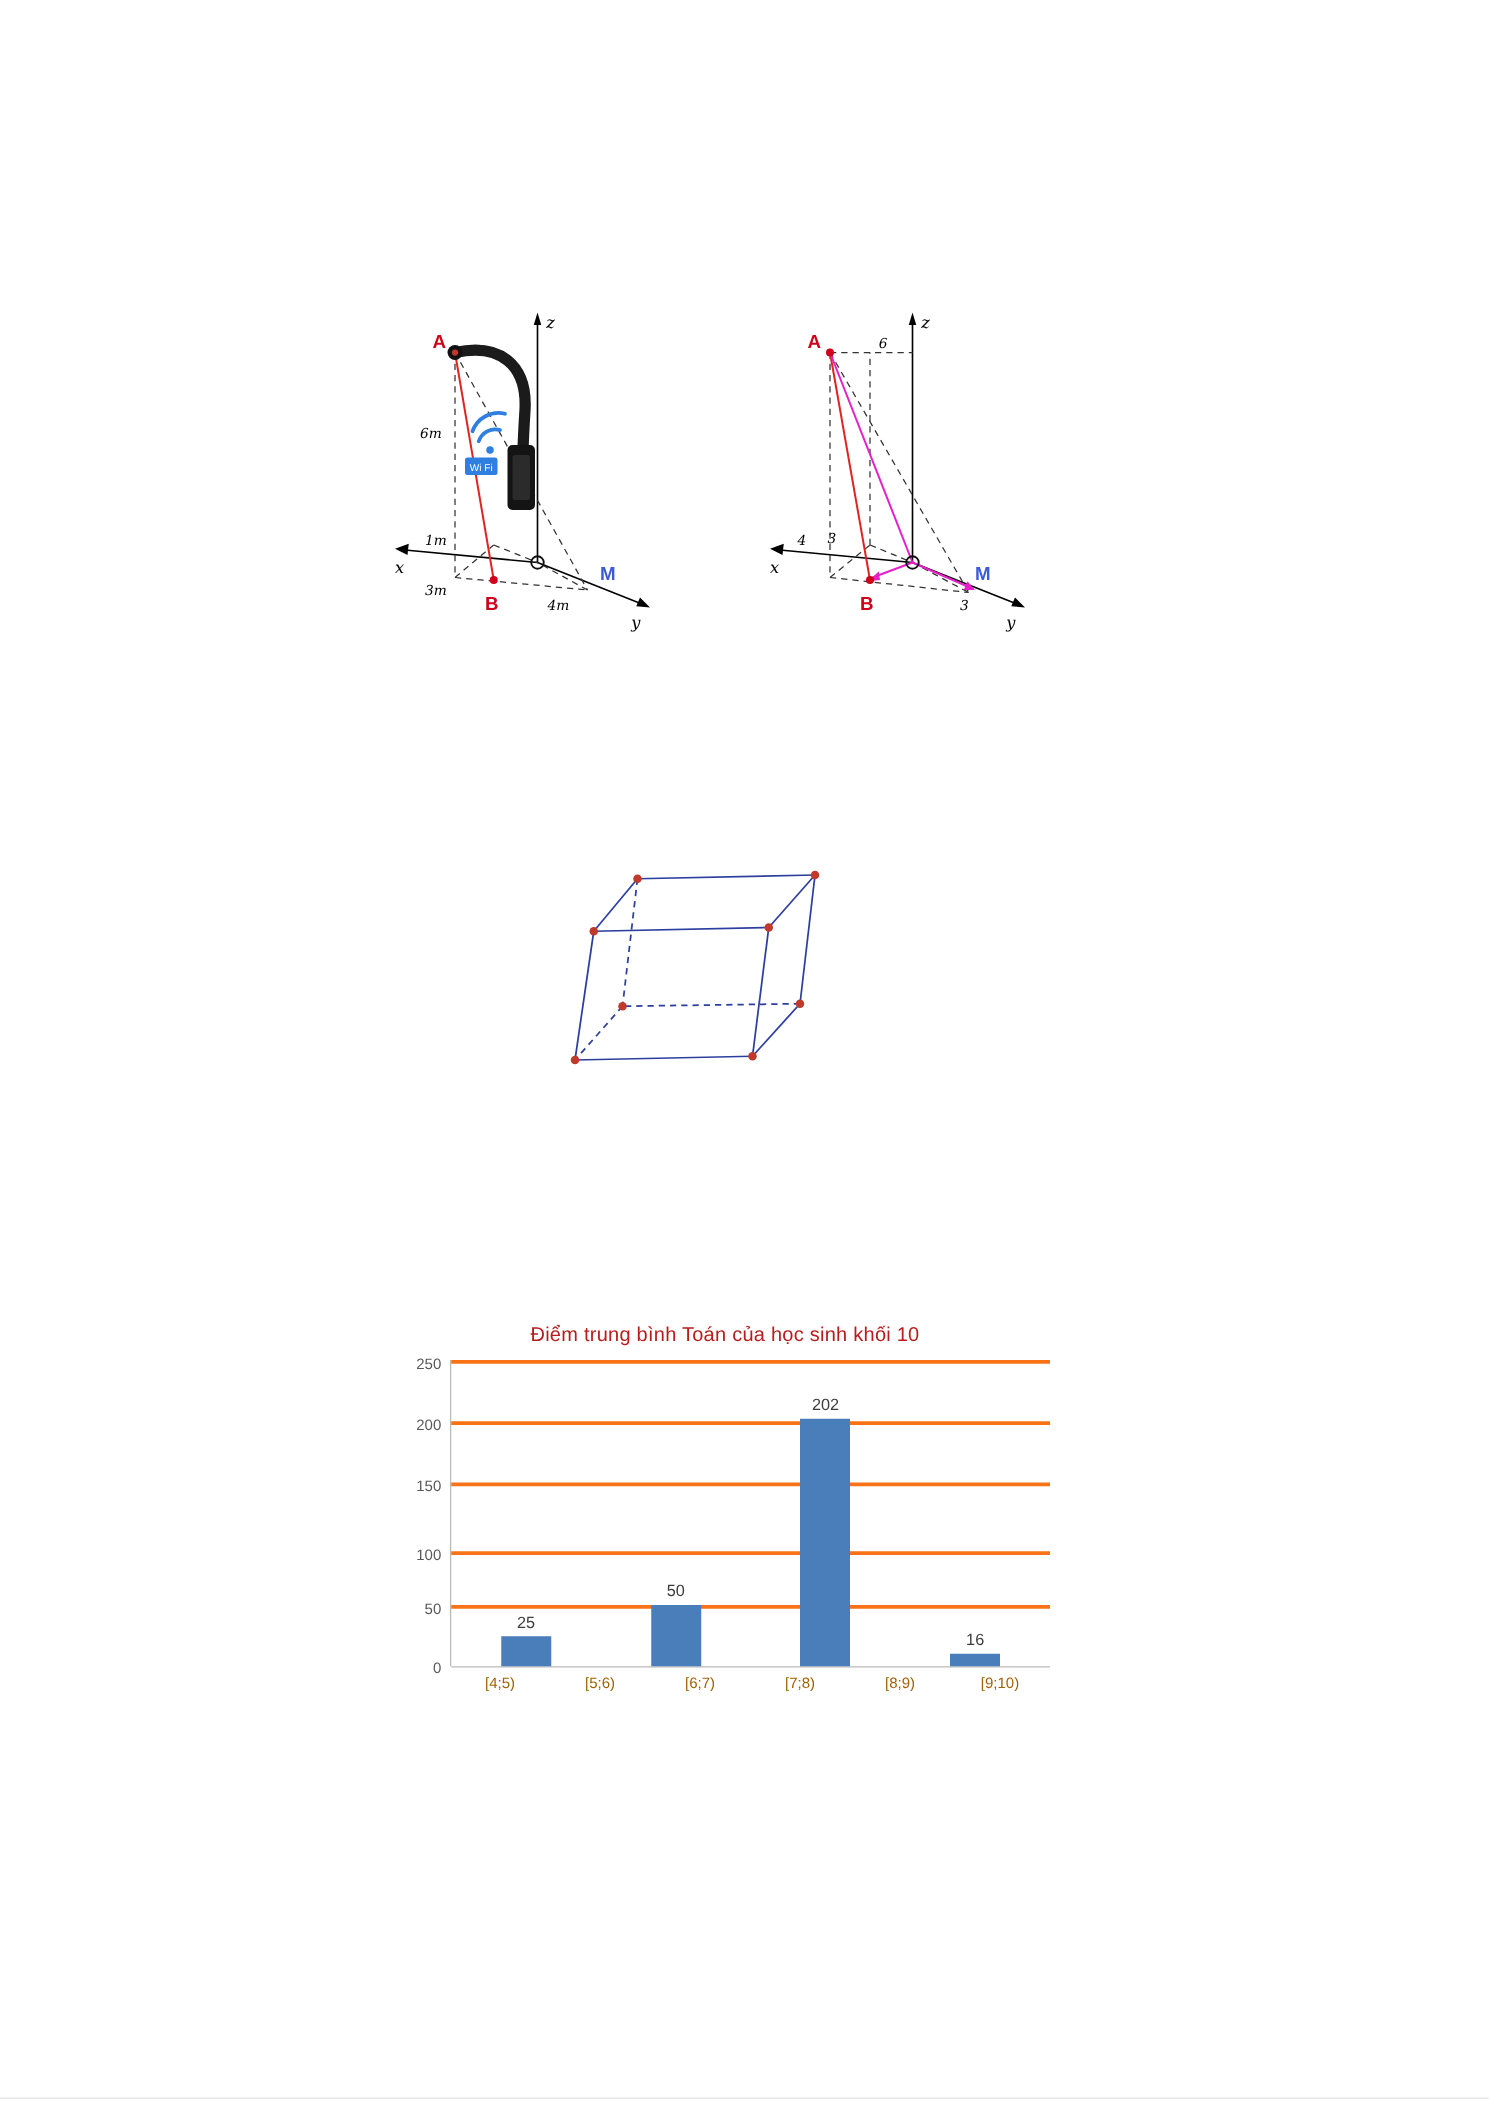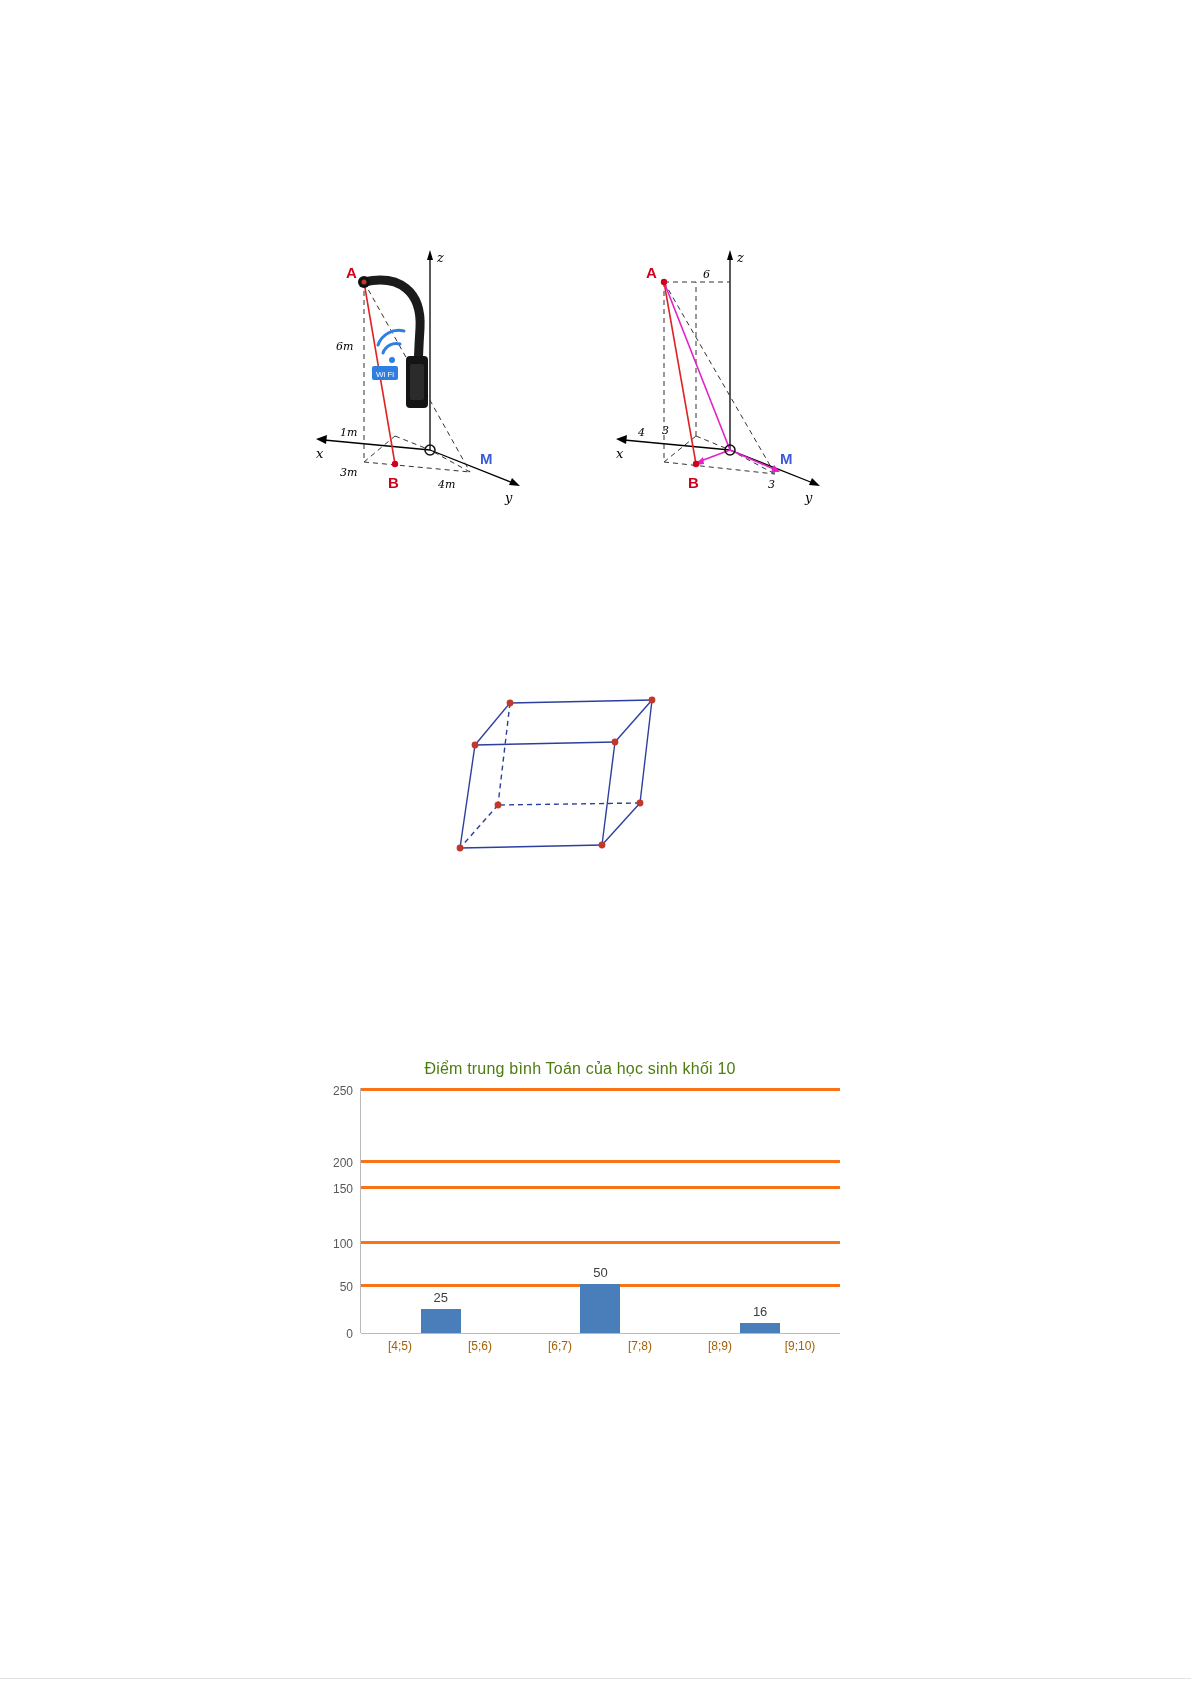--- a/index.html
+++ b/index.html
@@ -73,21 +73,21 @@
     position: absolute;
     left: 300px;
     top: 1060px;
     width: 560px;
     height: 300px;
   }
   #chart-title {
     text-align: center;
     font-family: "Liberation Sans", sans-serif;
     font-size: 16px;
-    color: #4d7c0f;
+    color: #b91c1c;
     margin: 0 0 10px 0;
     letter-spacing: 0.2px;
   }
   .chart-body {
     position: relative;
     height: 245px;
     margin-left: 60px;
     margin-right: 20px;
     border-left: 1px solid #b9b9b9;
   }
@@ -289,21 +289,21 @@
 </div>
 
 <div id="figure-chart">
   <div id="chart-title">Điểm trung bình Toán của học sinh khối 10</div>
 
   <div class="chart-body">
 
     <div class="gridline" style="top:0px;">
       <span class="ytick">250</span>
     </div>
-    <div class="gridline" style="top:49px;margin-top:23px;">
+    <div class="gridline" style="top:49px;">
       <span class="ytick">200</span>
     </div>
     <div class="gridline" style="top:98px;">
       <span class="ytick">150</span>
     </div>
     <div class="gridline" style="top:153px;">
       <span class="ytick">100</span>
     </div>
     <div class="gridline" style="top:196px;">
       <span class="ytick">50</span>
@@ -315,20 +315,24 @@
     <div class="bars">
       <div class="bar-wrap">
         <div class="bar-value">25</div>
         <div class="bar" style="height:24.5px;"></div>
       </div>
       <div class="bar-wrap">
         <div class="bar-value">50</div>
         <div class="bar" style="height:49px;"></div>
       </div>
       <div class="bar-wrap">
+        <div class="bar-value">202</div>
+        <div class="bar" style="height:198px;"></div>
+      </div>
+      <div class="bar-wrap">
         <div class="bar-value">16</div>
         <div class="bar" style="height:10px;"></div>
       </div>
     </div>
   </div>
 
   <div class="xlabels">
     <div class="xlabel">[4;5)</div>
     <div class="xlabel">[5;6)</div>
     <div class="xlabel">[6;7)</div>

